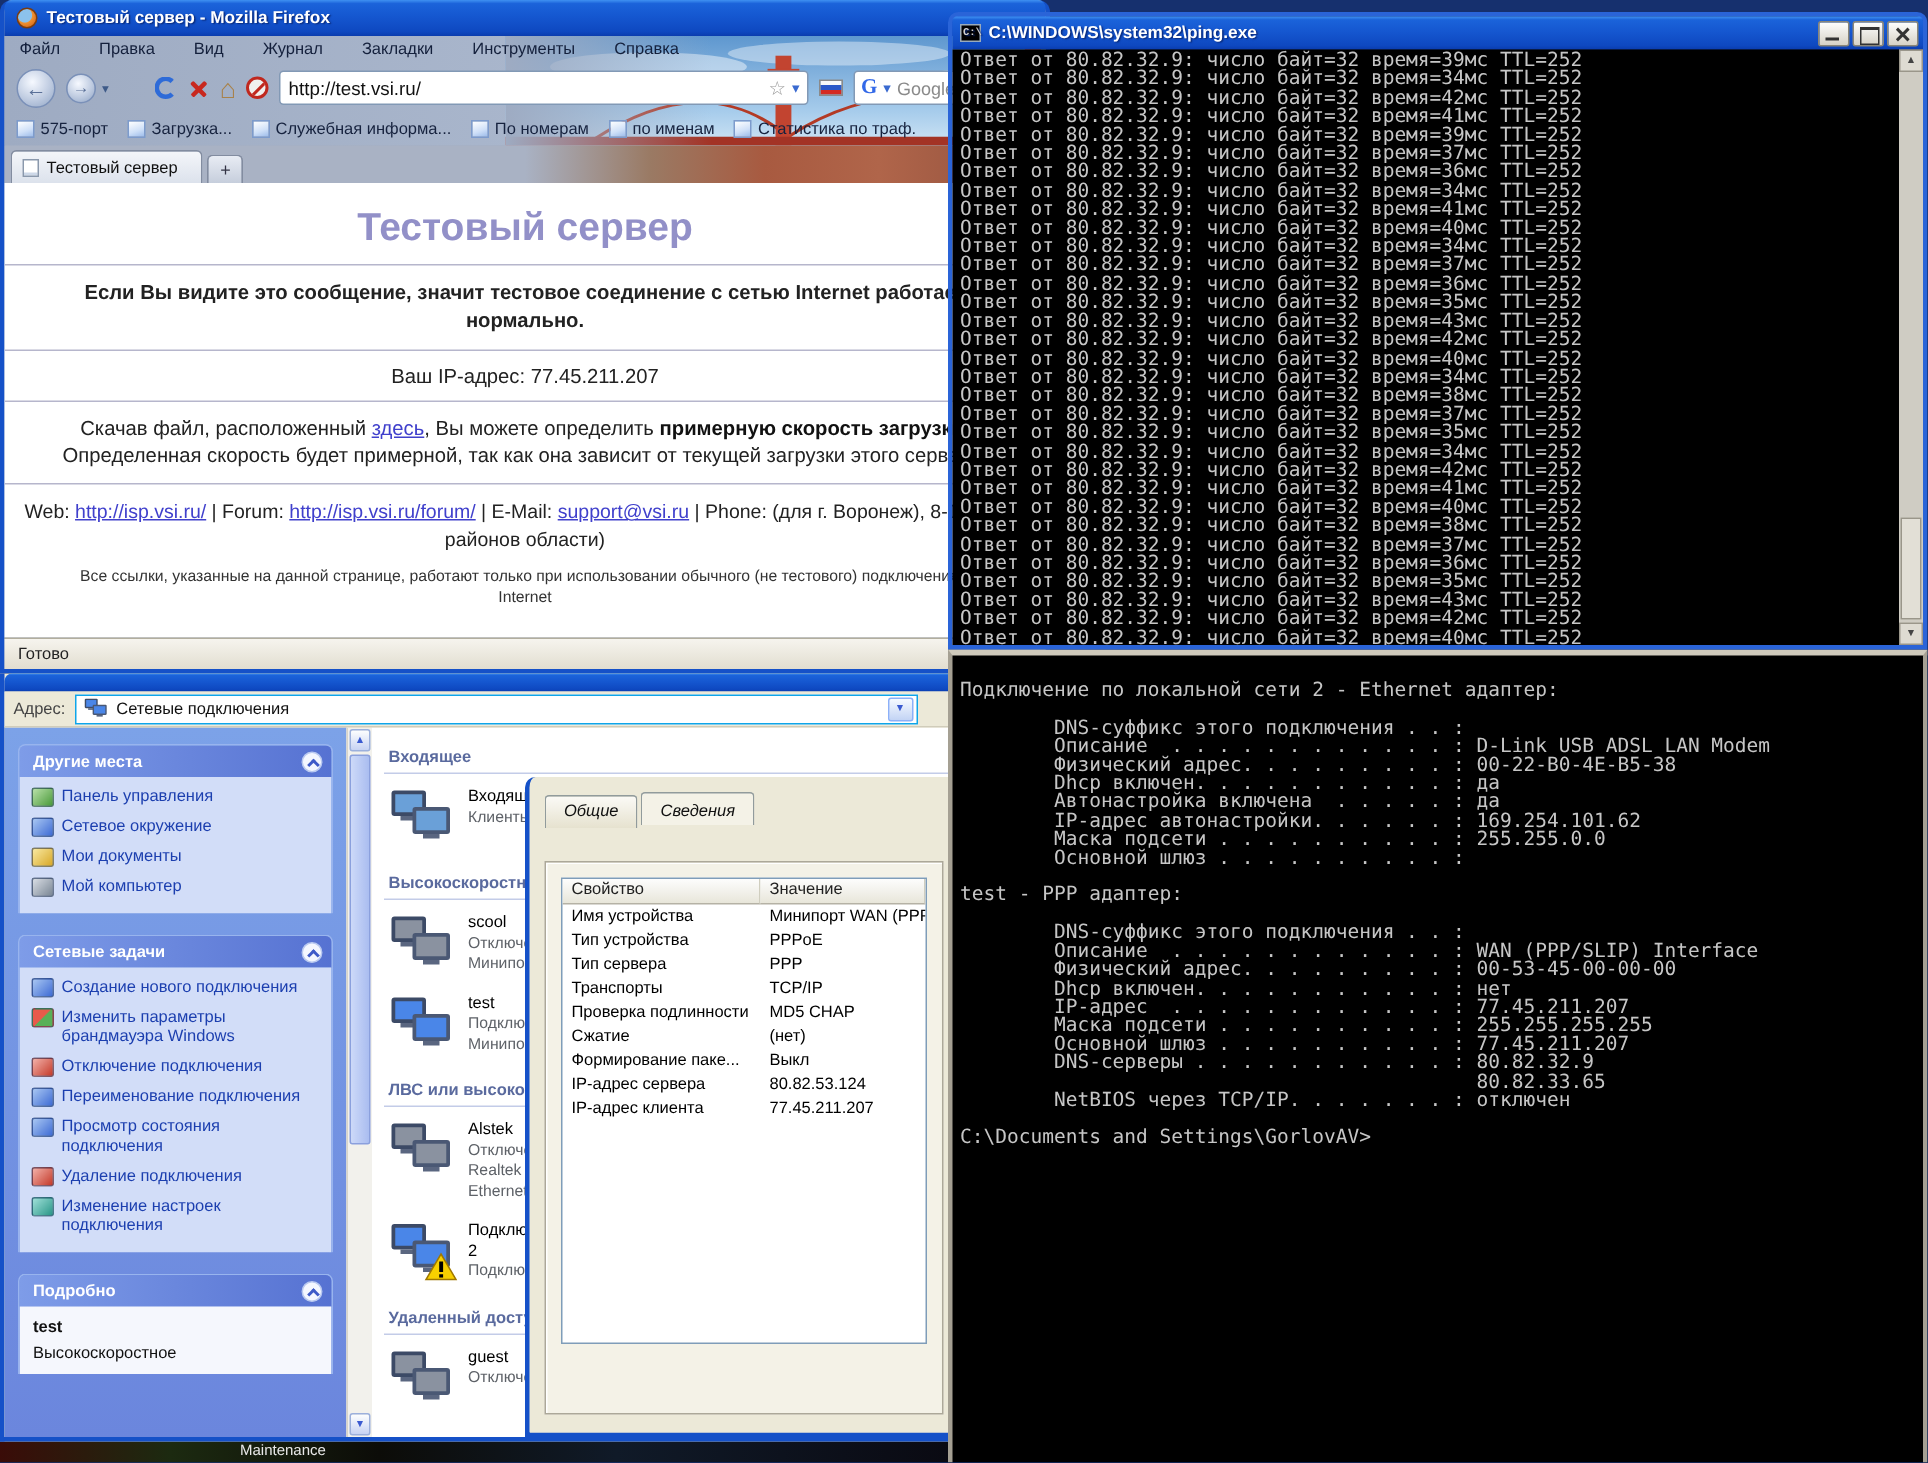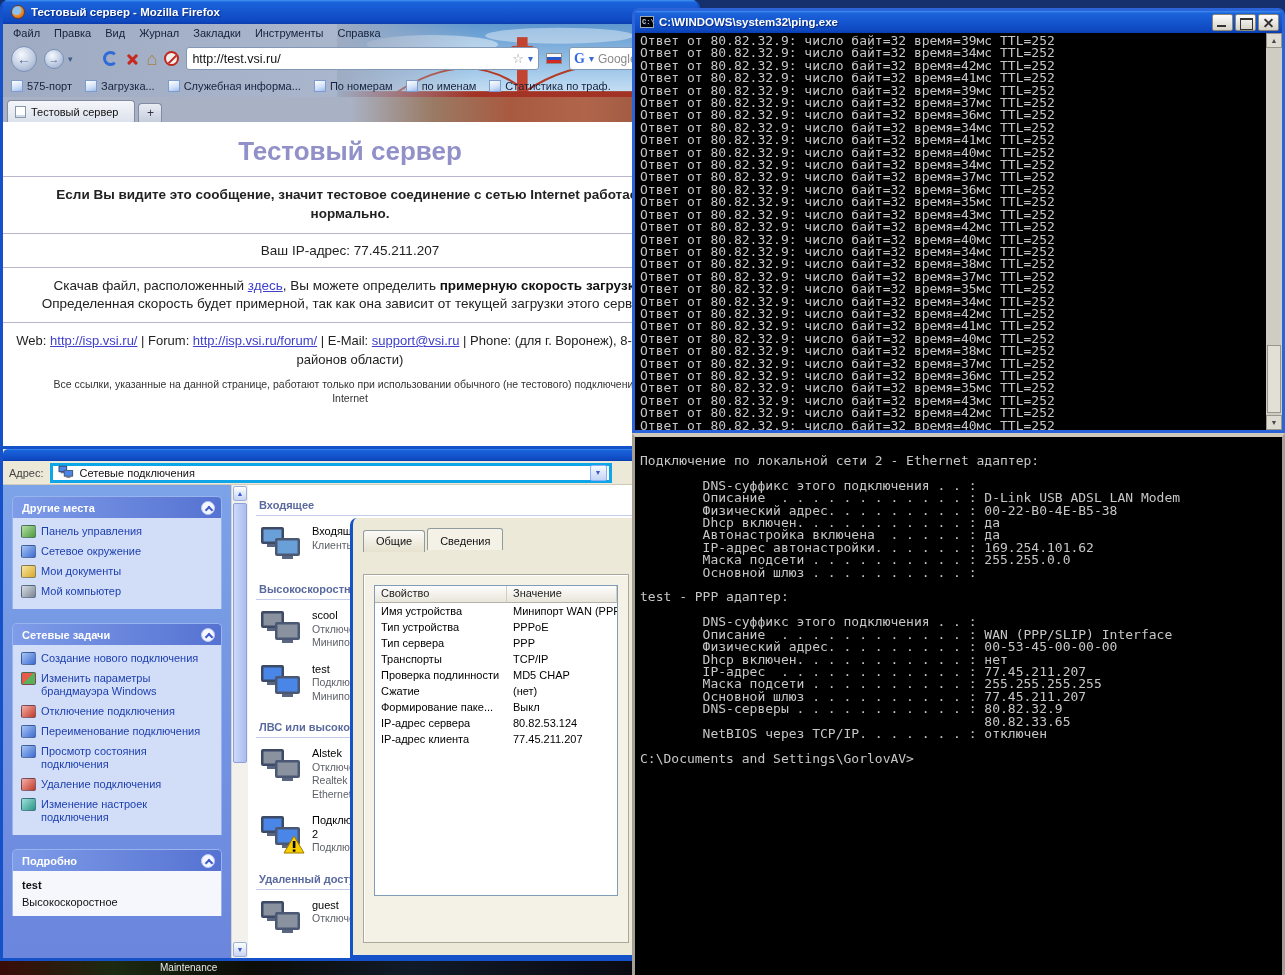--- a/index.html
+++ b/index.html
@@ -14,21 +14,21 @@
     display:flex; flex-direction:column; background:#9eabc2; }
   .fx-titlebar { height:24px; border-radius:5px 5px 0 0; display:flex; align-items:center;
     gap:6px; padding:0 8px; color:#fff; font-size:11.5px; font-weight:bold;
     text-shadow:1px 1px 1px #0a2a7a; }
   .fxlogo { width:14px; height:14px; border-radius:50%; flex:0 0 14px;
     background:radial-gradient(circle at 38% 35%, #8cc2ec 0 42%, #f09030 48%, #c85a14 100%);
     border:1px solid #7a3c10; }
   .fx-chrome { position:relative; background:linear-gradient(90deg,#9eabc2,#aab7cd 55%,#8fa6c6); }
   .persona { position:absolute; top:0; right:0; width:360px; height:73px; }
   .fx-row { position:relative; z-index:1; display:flex; align-items:center; }
-  .fx-menubar { height:18px; gap:14px; padding:0 0 0 10px; font-size:11px; color:#14203c; }
+  .fx-menubar { height:18px; gap:26px; padding:0 0 0 10px; font-size:11px; color:#14203c; }
   .menu-item { cursor:default; }
   .fx-navbar { height:33px; gap:7px; padding:0 8px; }
   .nav-back { width:26px; height:26px; border-radius:50%;
     background:radial-gradient(circle at 40% 32%,#f6f9ff,#bcc9df 58%,#8fa4c4);
     border:1px solid #7a90b8; display:flex; align-items:center; justify-content:center;
     color:#5a7098; font-size:14px; font-weight:bold; }
   .nav-fwd { width:20px; height:20px; font-size:11px; }
   .hist-drop { color:#3e5a88; font-size:9px; margin-left:-3px; }
   .nav-sep { width:16px; }
   .nav-refresh { width:15px; height:15px; border:3px solid #2e6bd8; border-right-color:transparent;
@@ -85,21 +85,21 @@
   .fx-status { height:21px; background:linear-gradient(#f6f4ee,#e2ded0); border-top:1px solid #b2ae9e;
     display:flex; align-items:center; padding:0 9px; font-size:11px; color:#222; }
 
   
   #netwin { left:0; top:449px; width:700px; height:512px; z-index:12;
     border:3px solid #1551c8; border-top:none; display:flex; flex-direction:column; background:#ece9d8; }
   .nw-sliver { height:12px; border-radius:5px 0 0 0; }
   .nw-addr { height:24px; display:flex; align-items:center; gap:6px; padding:0 6px;
     background:#ece9d8; border-bottom:1px solid #d0ccba; font-size:11px; color:#444; }
   .combo { display:flex; align-items:center; gap:5px; width:562px; height:20px; background:#fff;
-    border:3px solid #0ea5e9; padding:0 2px 0 4px; font-size:11px; color:#111; }
+    border:1px solid #0ea5e9; padding:0 2px 0 4px; font-size:11px; color:#111; }
   .combo-ico { width:18px; height:15px; color:#4a86e8; flex:0 0 18px; }
   .combo-text { flex:1; }
   .combo-btn { width:17px; height:16px; background:linear-gradient(#f6faff,#c3d4f5);
     border:1px solid #8cb0f8; border-radius:2px; font-size:7px; color:#3a5ad0;
     display:flex; align-items:center; justify-content:center; }
   .nw-body { flex:1; display:flex; overflow:hidden; }
   .taskpane { width:228px; flex:0 0 228px; background:linear-gradient(180deg,#7ca2e8,#6b86dd);
     padding:11px 9px 0; overflow:hidden; }
   .tp-box { border-radius:5px 5px 0 0; overflow:hidden; margin-bottom:14px;
     border:1px solid #98b4ee; border-bottom:none; }
@@ -149,21 +149,21 @@
   .dlg-title { height:24px; border-radius:4px 4px 0 0; display:flex; align-items:center; gap:5px;
     padding:0 5px 0 7px; color:#fff; font-size:11.5px; font-weight:bold; text-shadow:1px 1px 1px #0a2a7a; }
   .dlg-ico { width:17px; height:14px; color:#a8c8f4; flex:0 0 17px; }
   .dlg-close { margin-left:auto; width:20px; height:19px; border-radius:3px; position:relative;
     background:linear-gradient(#f0a088,#dd4f2b 45%,#c03a18); border:1px solid #fff; }
   .dlg-close::before,.dlg-close::after { content:""; position:absolute; left:4px; top:8px;
     width:10px; height:2px; background:#fff; }
   .dlg-close::before { transform:rotate(45deg); } .dlg-close::after { transform:rotate(-45deg); }
   .dlg-tabs { display:flex; padding:10px 0 0 10px; position:relative; z-index:2; }
   .dtab { padding:4px 12px 3px; font-size:11px; color:#111; border:1px solid #919b9c; border-bottom:none;
-    border-radius:3px 3px 0 0; background:linear-gradient(#fbfaf6,#e6e2cf); margin-right:2px; position:relative; top:2px; }
+    border-radius:3px 3px 0 0; background:linear-gradient(#fbfaf6,#e6e2cf); margin-right:2px; position:relative; top:2px;font-style:italic; }
   .dtab.active { background:#f4f2e7; font-weight:normal; top:0; padding-top:6px; z-index:3; }
   .tabpanel { position:absolute; left:10px; right:10px; top:56px; bottom:12px;
     background:#f4f2e7; border:1px solid #aca899; box-shadow:inset 1px 1px 0 #fff; }
   .lv { position:absolute; left:10px; right:10px; top:10px; bottom:46px; background:#fff;
     border:1px solid #7f9db9; overflow:hidden; display:flex; flex-direction:column; }
   .lv-head { display:flex; flex:0 0 17px; }
   .lv-h { font-size:11px; color:#222; padding:1px 6px; background:linear-gradient(#fdfdfd,#e8e6da);
     border-right:1px solid #d0cebf; border-bottom:1px solid #b5b2a5; }
   .lv-h.c1 { width:132px; flex:0 0 132px; } .lv-h.c2 { flex:1; }
   .lv-row { display:flex; font-size:11px; line-height:16px; color:#000; }
@@ -335,20 +335,23 @@
       <div class="page-h1">Тестовый сервер</div>
       <hr>
       <div class="p-intro">Если Вы видите это сообщение, значит тестовое соединение с сетью Internet работает нормально.</div>
       <hr>
       <div class="p-ip">Ваш IP-адрес: 77.45.211.207</div>
       <hr>
       <div class="p-speed"><span>Скачав файл, расположенный </span><span class="lnk">здесь</span><span>, Вы можете определить </span><b>примерную скорость загрузки</b><span>. Определенная скорость будет примерной, так как она зависит от текущей загрузки этого сервера.</span></div>
       <hr>
       <div class="p-contact"><span>Web: </span><span class="lnk">http://isp.vsi.ru/</span><span> | Forum: </span><span class="lnk">http://isp.vsi.ru/forum/</span><span> | E-Mail: </span><span class="lnk">support@vsi.ru</span><span> | Phone: </span><span>(для г. Воронеж), 8-188 (для районов области)</span></div>
       <div class="p-fine">Все ссылки, указанные на данной странице, работают только при использовании обычного (не тестового) подключения к Internet</div>
+    </div>
+    <div class="fx-status">
+      <span>Готово</span>
     </div>
   </div>
 
   <div id="netwin" class="win">
     <div class="nw-sliver xp-grad"></div>
     <div class="nw-addr">
       <span>Адрес:</span>
       <span class="combo">
         <svg class="combo-ico" viewBox="0 0 48 40">
             <use href="#sym-conn"></use>

